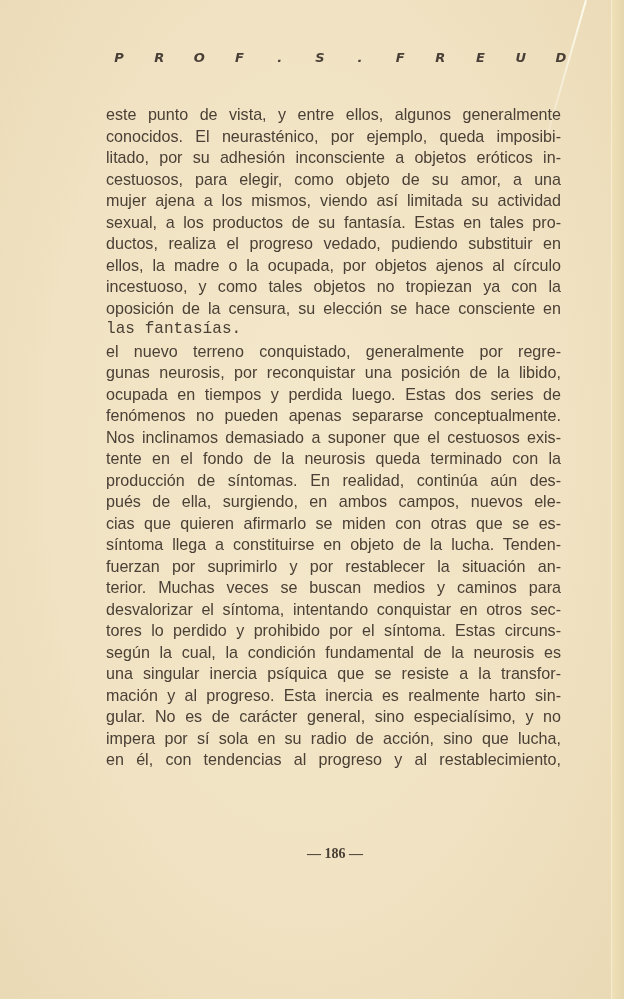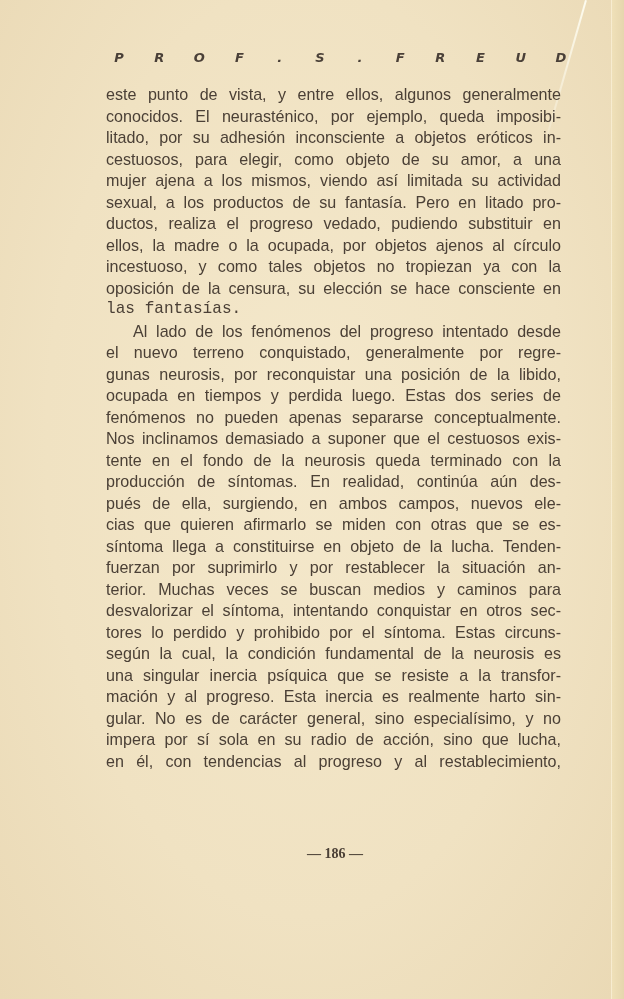--- a/index.html
+++ b/index.html
@@ -57,21 +57,21 @@
     color: #4a4038;
     letter-spacing: 0;
   }
   .running-head span {
     display: inline-block;
     width: 14px;
     text-align: center;
   }
   .body-text {
     position: absolute;
-    top: 84px;
+    top: 104px;
     left: 106px;
     width: 455px;
     font-family: "Liberation Sans", sans-serif;
     font-size: 16.1px;
     line-height: 21.5px;
     color: #4b4036;
     text-align: justify;
   }
   .line {
     display: block;
@@ -120,29 +120,28 @@
       <span>D</span>
     </div>
 
   <div class="body-text" id="body-text">
       <div>
         <span class="line">este punto de vista, y entre ellos, algunos generalmente</span>
         <span class="line">conocidos. El neurasténico, por ejemplo, queda imposibi-</span>
         <span class="line">litado, por su adhesión inconsciente a objetos eróticos in-</span>
         <span class="line">cestuosos, para elegir, como objeto de su amor, a una</span>
         <span class="line">mujer ajena a los mismos, viendo así limitada su actividad</span>
-        <span class="line">sexual, a los productos de su fantasía. Pero en litado pro-</span>
+        <span class="line">sexual, a los productos de su fantasía. Estas en tales pro-</span>
         <span class="line">ductos, realiza el progreso vedado, pudiendo substituir en</span>
         <span class="line">ellos, la madre o la ocupada, por objetos ajenos al círculo</span>
         <span class="line">incestuoso, y como tales objetos no tropiezan ya con la</span>
         <span class="line">oposición de la censura, su elección se hace consciente en</span>
         <span class="line last">las fantasías.</span>
       </div>
       <div>
-        <span class="line indent">Al lado de los fenómenos del progreso intentado desde</span>
         <span class="line">el nuevo terreno conquistado, generalmente por regre-</span>
         <span class="line">gunas neurosis, por reconquistar una posición de la libido,</span>
         <span class="line">ocupada en tiempos y perdida luego. Estas dos series de</span>
         <span class="line">fenómenos no pueden apenas separarse conceptualmente.</span>
         <span class="line">Nos inclinamos demasiado a suponer que el cestuosos exis-</span>
         <span class="line">tente en el fondo de la neurosis queda terminado con la</span>
         <span class="line">producción de síntomas. En realidad, continúa aún des-</span>
         <span class="line">pués de ella, surgiendo, en ambos campos, nuevos ele-</span>
         <span class="line">cias que quieren afirmarlo se miden con otras que se es-</span>
         <span class="line">síntoma llega a constituirse en objeto de la lucha. Tenden-</span>

